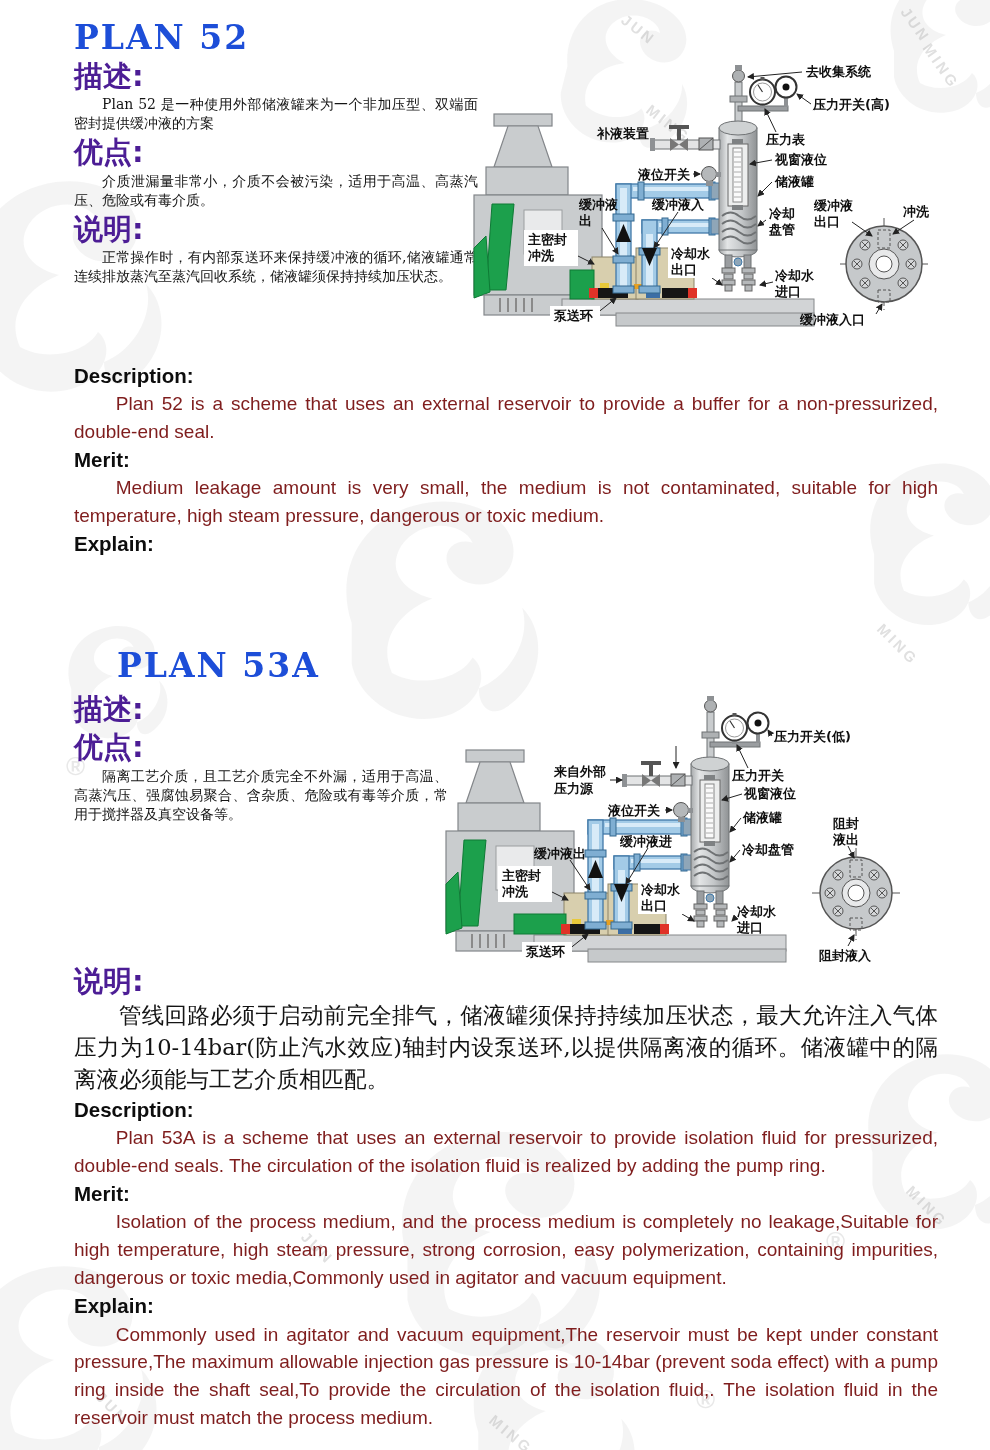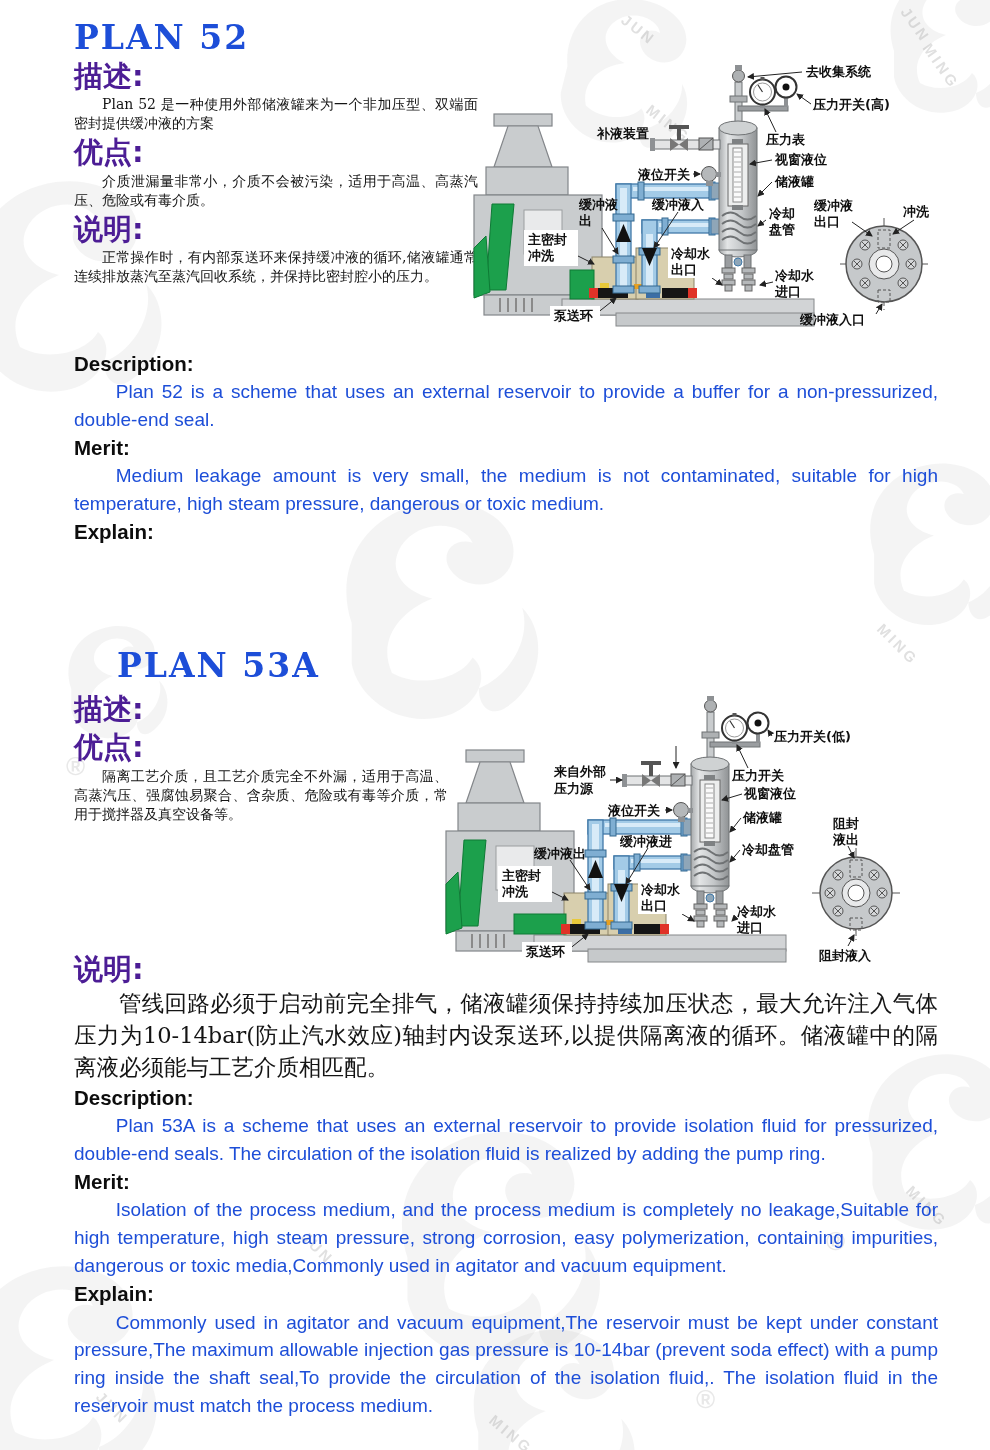--- a/index.html
+++ b/index.html
@@ -18,22 +18,22 @@
   .zh-col{position:absolute;left:74px;}
   .zh-h{margin:0;font-family:"DejaVu Sans","Liberation Sans",sans-serif;font-weight:bold;
         font-size:29px;line-height:1.32;color:#4c1d95;}
   .zh-p{margin:0;font-family:"DejaVu Serif","Liberation Serif",serif;font-size:14px;
         line-height:1.36;text-indent:2em;text-align:justify;color:#141414;}
   .zh-p-big{font-size:22.5px;line-height:1.42;}
   
   .en-h{margin:0;font-family:"Liberation Sans",sans-serif;font-weight:bold;
         font-size:20.5px;line-height:1.38;color:#0d0d0d;}
   .en-p{margin:0;font-family:"Liberation Sans",sans-serif;font-size:19px;line-height:1.47;
-        text-indent:2.2em;text-align:justify;color:#1d4ed8;}
-  .abs-block{position:absolute;left:74px;width:864px;}
+        text-indent:2.2em;text-align:justify;color:#7f1d1d;}
+  .abs-block{position:absolute;left:74px;width:864px;margin-top:12px;}
   
   .diagram{position:absolute;}
   .diagram text{font-family:"DejaVu Sans","Liberation Sans",sans-serif;
         font-weight:bold;font-size:13px;fill:#0f0f0f;}
   .ldr{stroke:#222;stroke-width:1;fill:none;marker-end:url(#arw);}
   .metal{fill:#C9CCCE;stroke:#83868A;stroke-width:1.2;}
   .metal-dk{fill:#9A9DA0;stroke:#6F7274;stroke-width:1;}
   .green{fill:#1CA04C;stroke:#0E7A35;stroke-width:1;}
   .tan{fill:#D8CFAE;stroke:#8C8468;stroke-width:1;}
   .pipe{fill:#A3CBE7;stroke:#4179A8;stroke-width:1.3;}
@@ -94,21 +94,21 @@
   </svg>
 
   <div class="plan-title" style="top:20px;">PLAN 52</div>
 
   <div class="zh-col" style="top:57px;width:404px;">
     <p class="zh-h">描述:</p>
     <p class="zh-p">Plan 52 是一种使用外部储液罐来为一个非加压型、双端面密封提供缓冲液的方案</p>
     <p class="zh-h">优点:</p>
     <p class="zh-p">介质泄漏量非常小，介质不会被污染，适用于高温、高蒸汽压、危险或有毒介质。</p>
     <p class="zh-h">说明:</p>
-    <p class="zh-p">正常操作时，有内部泵送环来保持缓冲液的循环,储液罐通常连续排放蒸汽至蒸汽回收系统，并保持比密封腔小的压力。</p>
+    <p class="zh-p">正常操作时，有内部泵送环来保持缓冲液的循环,储液罐通常连续排放蒸汽至蒸汽回收系统，储液罐须保持持续加压状态。</p>
   </div>
 
   <svg class="diagram" style="left:466px;top:52px;" width="524" height="292" viewBox="0 0 524 292">
 
     <g>
       <rect class="metal" x="28" y="62" width="58" height="12"></rect>
       <polygon class="metal" points="42,74 72,74 86,115 28,115"></polygon>
       <rect class="metal" x="20" y="115" width="82" height="28"></rect>
       <rect class="metal" x="8" y="143" width="128" height="100"></rect>
       <polygon class="green" points="26,152 48,152 40,238 20,238"></polygon>

